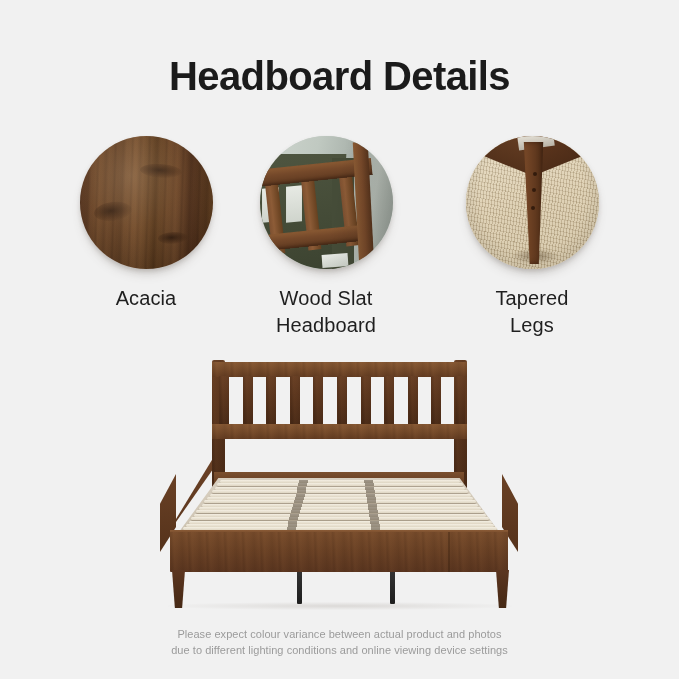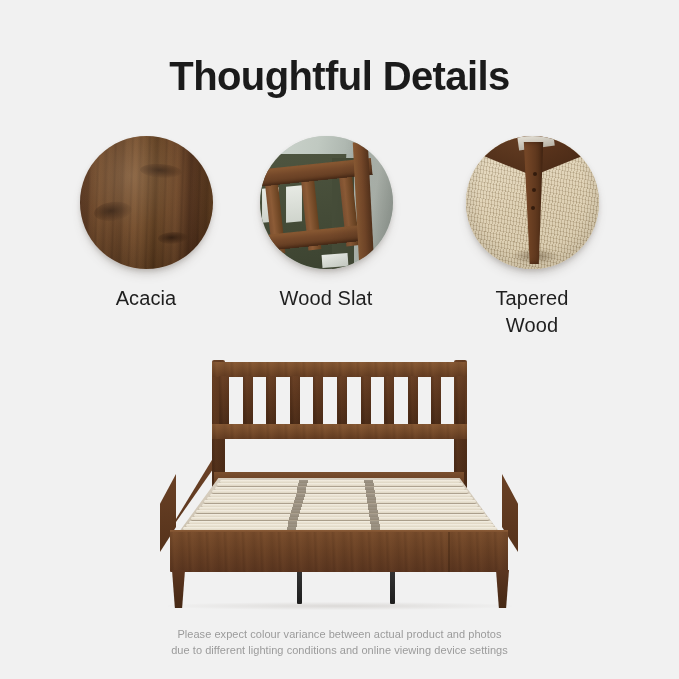--- a/index.html
+++ b/index.html
@@ -403,21 +403,21 @@
     color: #9b9b9b;
     letter-spacing: 0.05px;
   }
   .disclaimer .ln { display: block; }
 </style>
 </head>
 <body>
 
 <div class="page">
 
-  <div class="title">Thoughtful Details</div>
+  <div class="title">Headboard Details</div>
 
   <div class="features">
 
     <div class="feature f1">
       <div class="circle-wrap">
         <div class="circle">
           <div class="wood-grain"></div>
           <div class="knot k1"></div>
           <div class="knot k2"></div>
           <div class="knot k3"></div>
@@ -444,20 +444,21 @@
             <div class="hb-rail top"></div>
             <div class="hb-rail bottom"></div>
             <div class="hb-post"></div>
             <div class="hb-panel p3"></div>
             <div class="hb-shade"></div>
           </div>
         </div>
       </div>
       <div class="feature-label">
         <span class="ln">Wood Slat</span>
+        <span class="ln">Headboard</span>
       </div>
     </div>
 
     <div class="feature f3">
       <div class="circle-wrap">
         <div class="circle">
           <div class="tl-scene">
             <div class="carpet"></div>
             <div class="tl-shadow"></div>
             <div class="tl-railL"></div>
@@ -466,21 +467,21 @@
             <div class="tl-leg"></div>
             <div class="tl-screw s1"></div>
             <div class="tl-screw s2"></div>
             <div class="tl-screw s3"></div>
             <div class="tl-vig"></div>
           </div>
         </div>
       </div>
       <div class="feature-label">
         <span class="ln">Tapered</span>
-        <span class="ln">Wood</span>
+        <span class="ln">Legs</span>
       </div>
     </div>
 
   </div>
 
   <div class="bed">
     <div class="rail-left-persp"></div>
     <div class="hb-post-l wood-face dark"></div>
     <div class="hb-post-r wood-face dark"></div>
     <div class="hb-rail-top wood-face light"></div>

